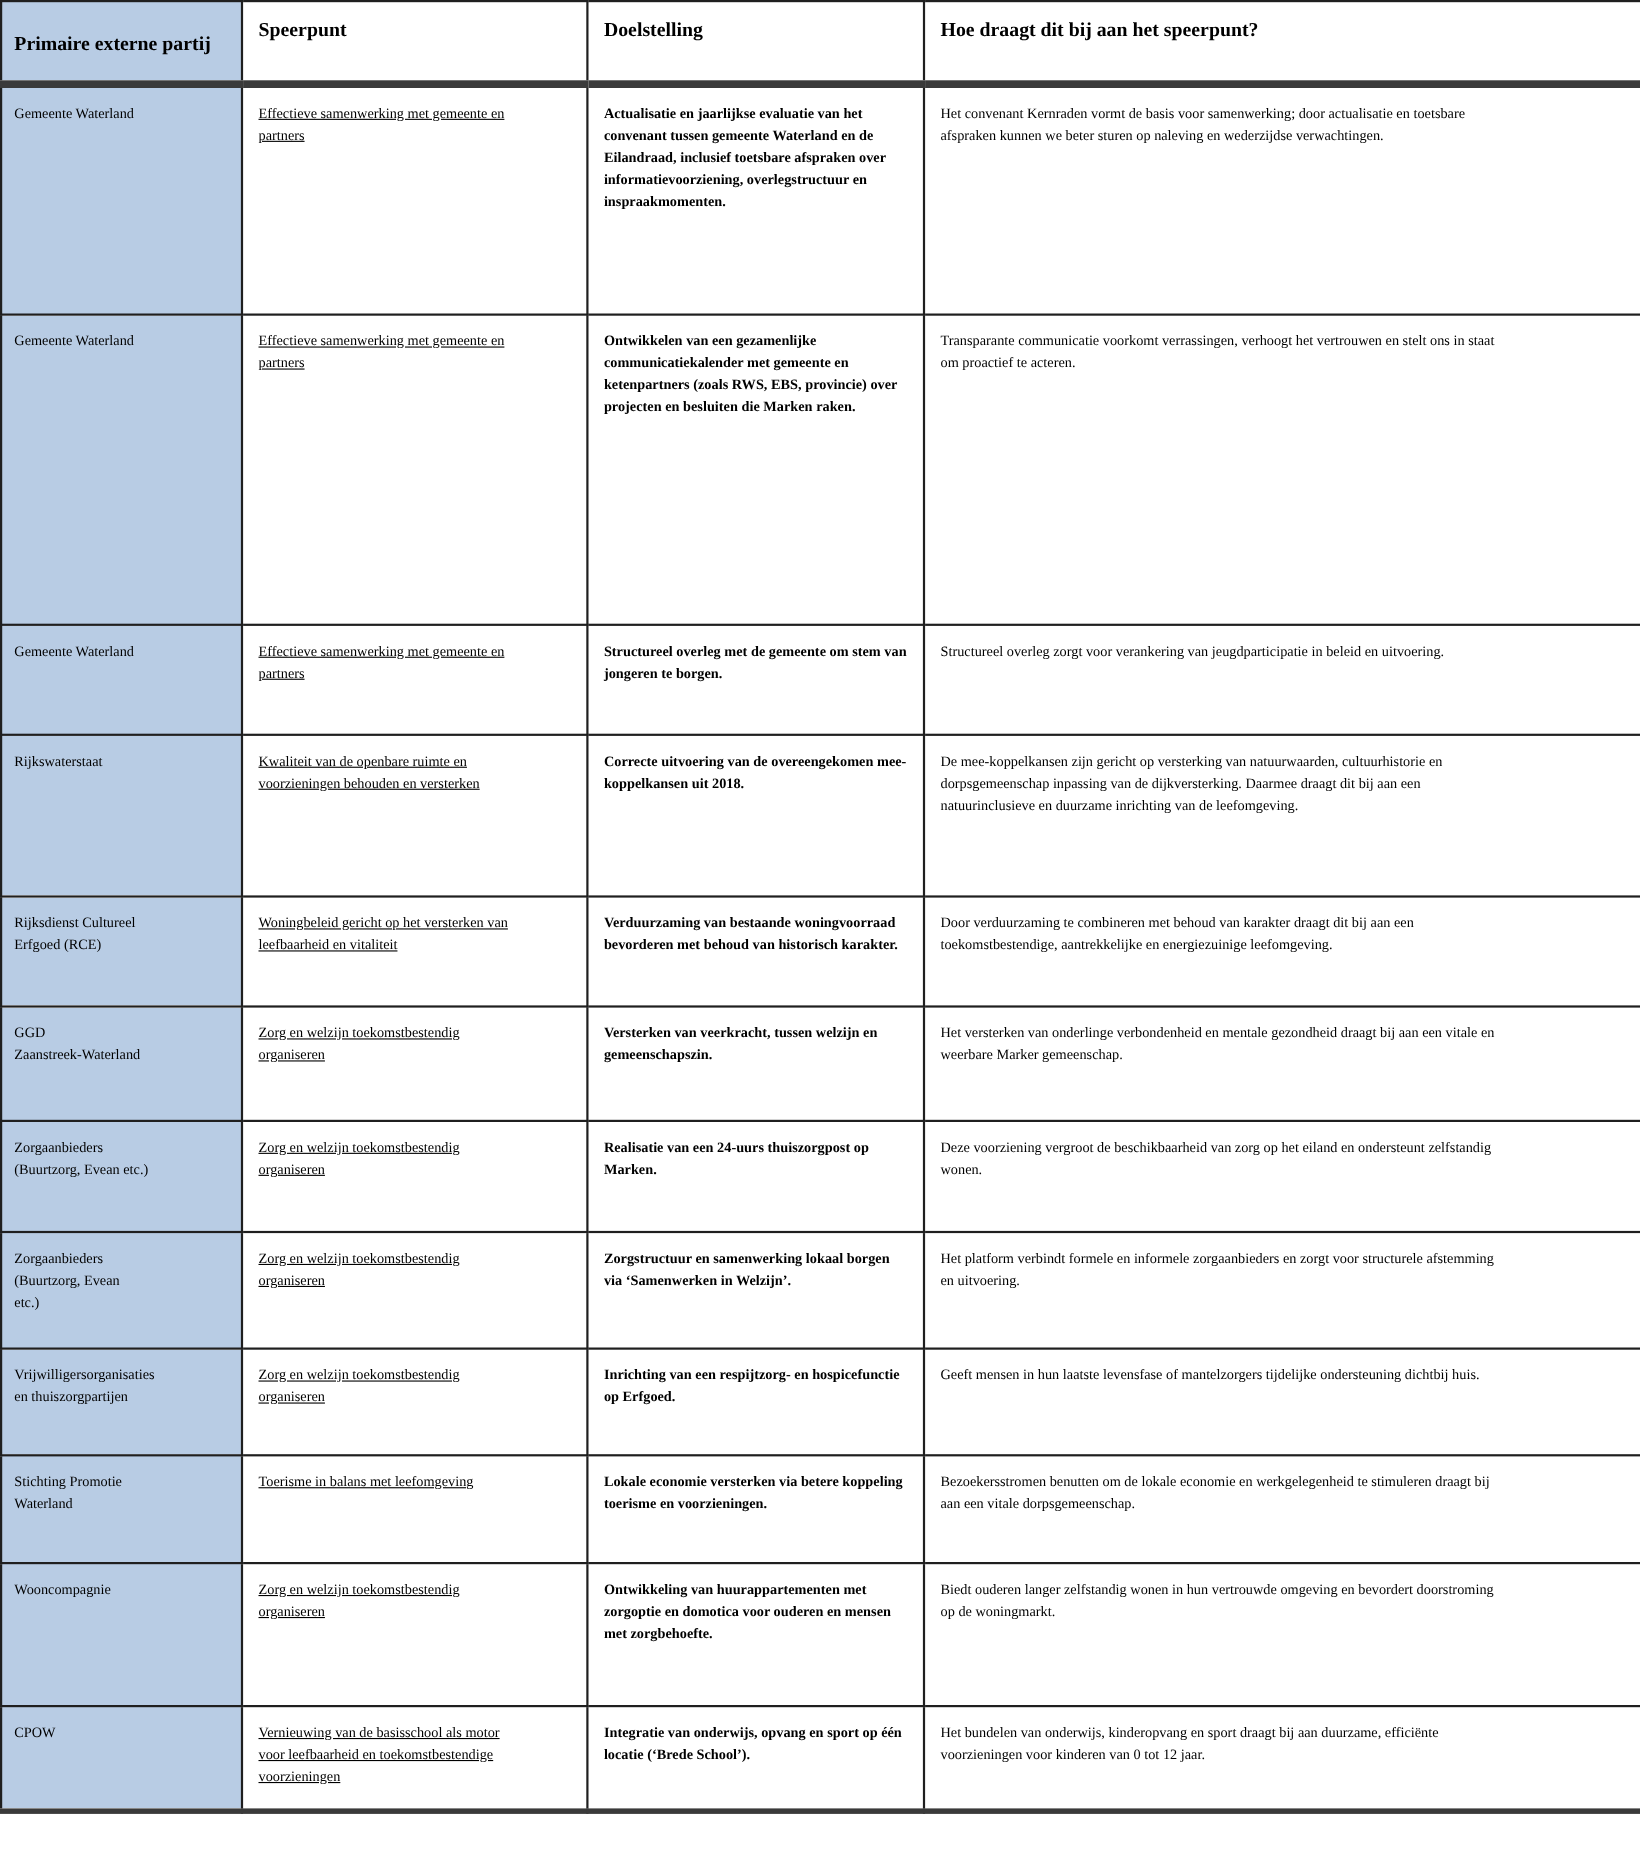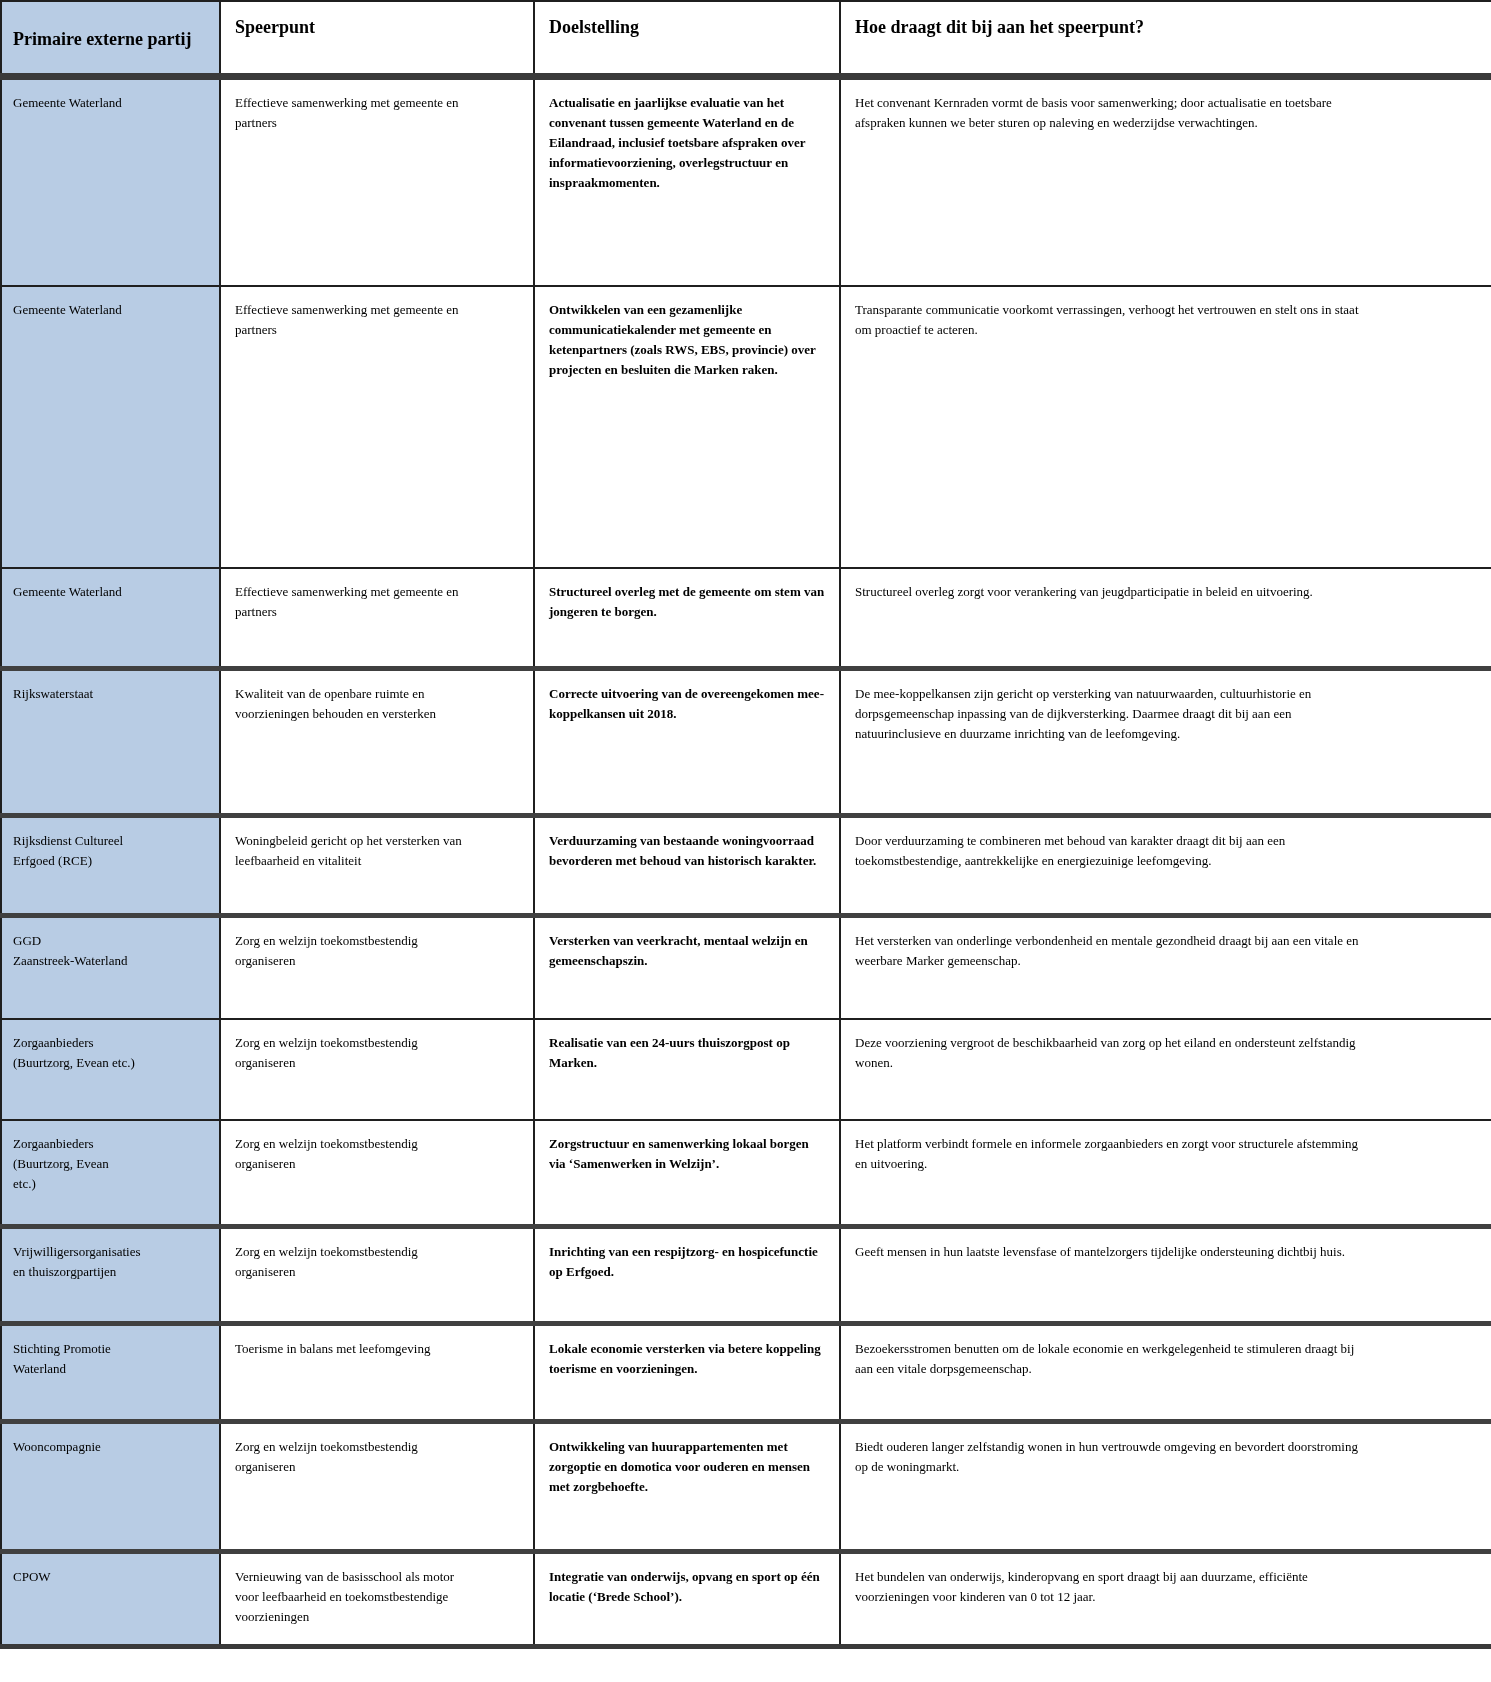--- a/index.html
+++ b/index.html
@@ -38,23 +38,23 @@
   thead th { border-bottom: 7px solid #3a3a3a; }
 
   th.c1, td.c1 {
     background: var(--col1-bg, #b8cce4);
     white-space: pre-line;
     padding-left: 11px;
     padding-right: 8px;
   }
   th.c1 { padding-top: 24px; }
 
-  tbody tr.sep-thick td { border-top: 5px solid #404040; }
-
-  .t2 { max-width: 242px; }
+  tbody tr.sep-thick td { border-top: 1px solid #404040; }
+
+  .t2 { max-width: 242px; text-decoration: underline; }
   .t3 { max-width: 286px; font-weight: bold; }
   .t4 { max-width: 505px; }
 </style>
 </head>
 <body>
 
 <table class="stakeholders">
   <colgroup>
     <col class="c1">
       <col class="c2">
@@ -131,21 +131,21 @@
           <div class="t4">Door verduurzaming te combineren met behoud van karakter draagt dit bij aan een toekomstbestendige, aantrekkelijke en energiezuinige leefomgeving.</div>
         </td>
     </tr>
     <tr class="sep-thick" style="height:104px;">
       <td class="c1">GGD
 Zaanstreek-Waterland</td>
       <td>
           <div class="t2">Zorg en welzijn toekomstbestendig organiseren</div>
         </td>
       <td>
-          <div class="t3">Versterken van veerkracht, mentaal welzijn en gemeenschapszin.</div>
+          <div class="t3">Versterken van veerkracht, tussen welzijn en gemeenschapszin.</div>
         </td>
       <td>
           <div class="t4">Het versterken van onderlinge verbondenheid en mentale gezondheid draagt bij aan een vitale en weerbare Marker gemeenschap.</div>
         </td>
     </tr>
     <tr style="height:101px;">
       <td class="c1">Zorgaanbieders
 (Buurtzorg, Evean etc.)</td>
       <td>
           <div class="t2">Zorg en welzijn toekomstbestendig organiseren</div>

